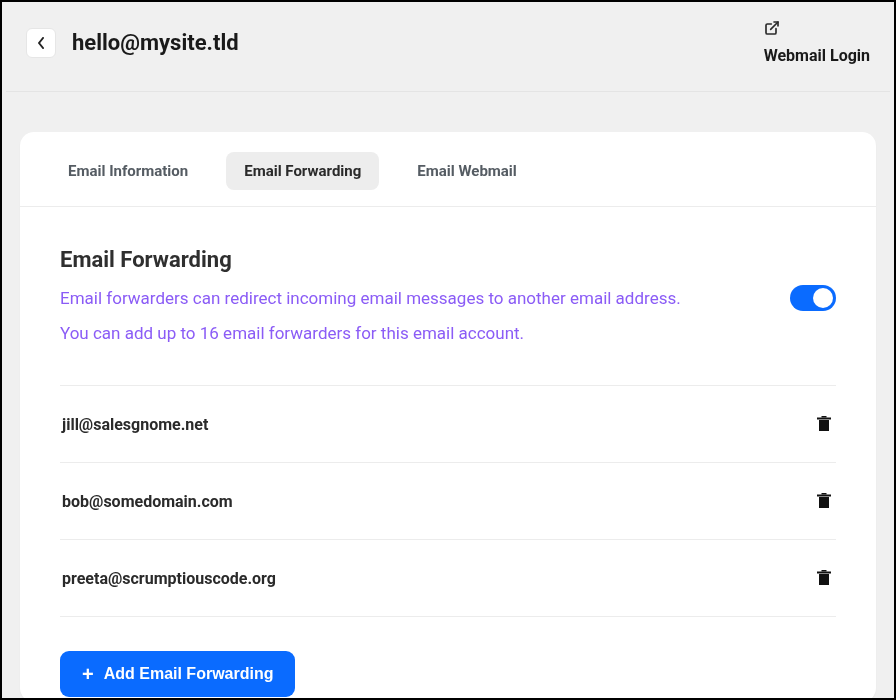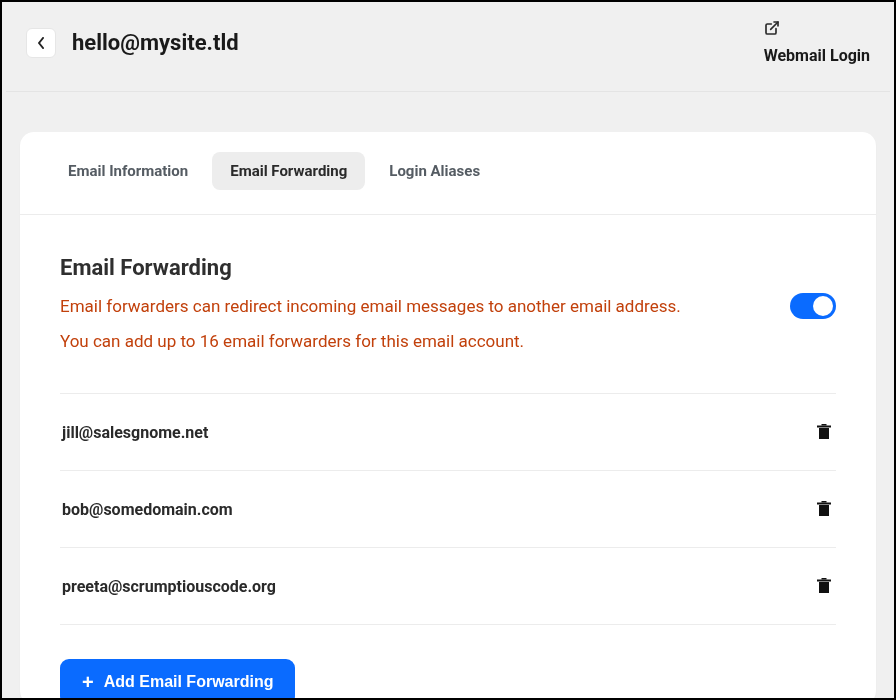--- a/index.html
+++ b/index.html
@@ -64,22 +64,22 @@
   }
   .card {
     background: #fff;
     margin: 40px 18px 0 18px;
     border-radius: 14px;
     box-shadow: 0 1px 2px rgba(0,0,0,0.04);
     min-height: 570px;
   }
   .tabs {
     display: flex;
-    gap: 6px;
-    padding: 20px 30px 8px 30px;
+    gap: 20px;
+    padding: 20px 30px 0 30px;
     border-bottom: 1px solid #ececec;
   }
   .tab {
     font-size: 15px;
     font-weight: 700;
     color: #555c63;
     padding: 10px 18px;
     border-radius: 8px;
     cursor: pointer;
     margin-bottom: 16px;
@@ -98,21 +98,21 @@
     gap: 24px;
   }
   .section-title {
     font-size: 22px;
     font-weight: 700;
     color: #2f2f2f;
     margin-bottom: 14px;
   }
   .section-desc {
     font-size: 17px;
-    color: #c2410c;
+    color: #8b5cf6;
     line-height: 1.45;
     margin-bottom: 10px;
   }
   .toggle {
     position: relative;
     width: 46px;
     height: 26px;
     background: #0a6bff;
     border-radius: 20px;
     flex-shrink: 0;
@@ -197,21 +197,21 @@
     <span class="webmail-link">Webmail Login</span>
   </div>
 </div>
 
 <div class="hr-faint"></div>
 
 <div class="card">
   <div class="tabs">
     <div class="tab">Email Information</div>
     <div class="tab active">Email Forwarding</div>
-    <div class="tab">Login Aliases</div>
+    <div class="tab">Email Webmail</div>
   </div>
 
   <div class="section">
     <div class="section-header-row">
       <div>
         <div class="section-title">Email Forwarding</div>
         <div class="section-desc">Email forwarders can redirect incoming email messages to another email address.</div>
         <div class="section-desc">You can add up to 16 email forwarders for this email account.</div>
       </div>
       <div class="toggle">

